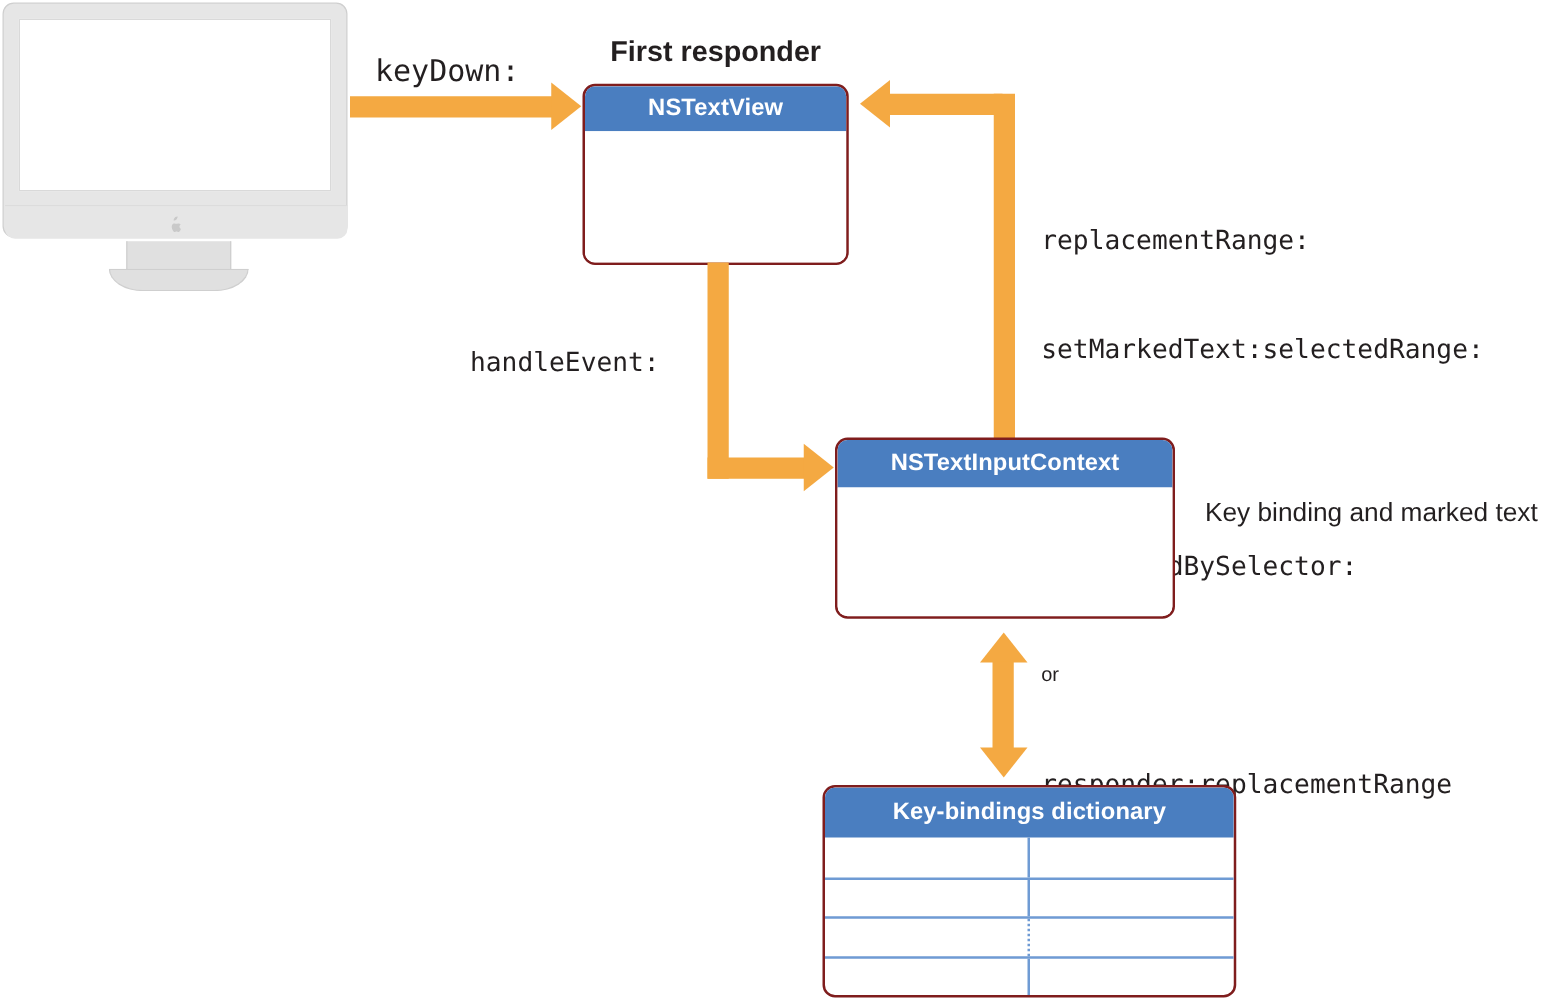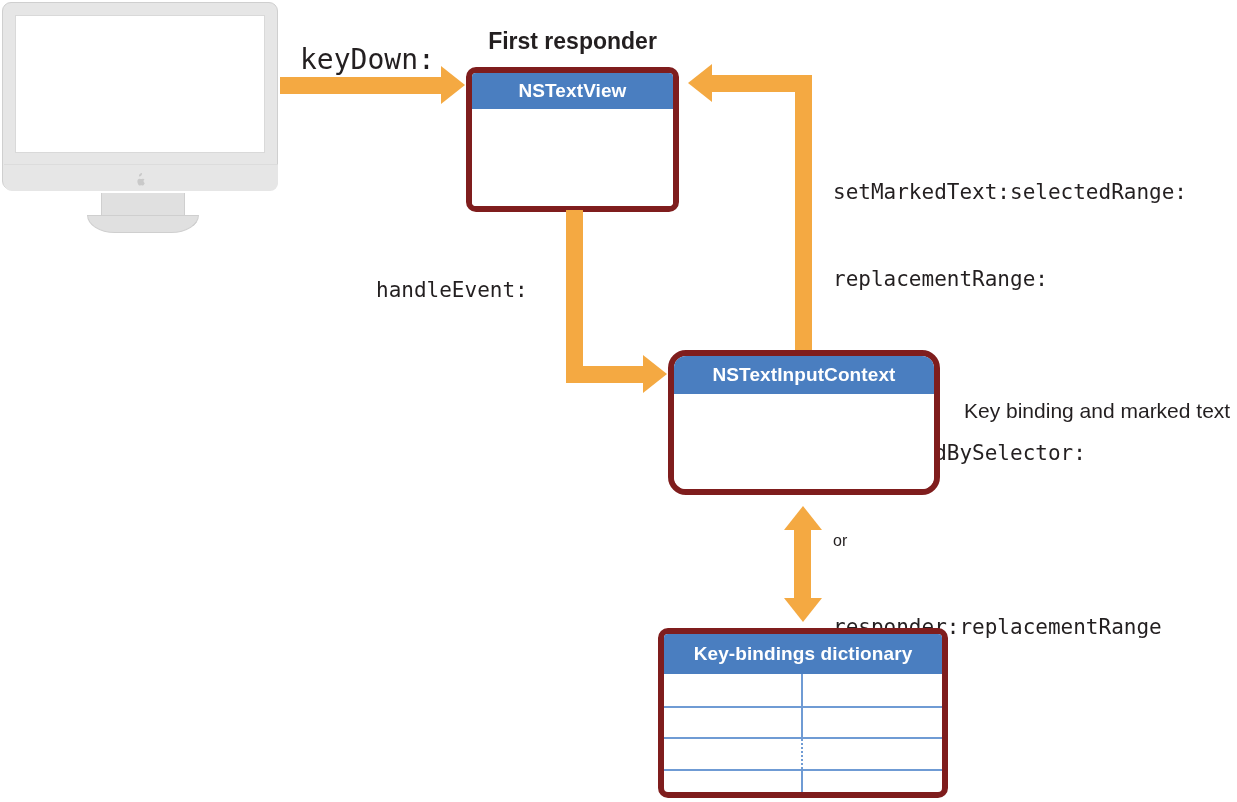--- a/index.html
+++ b/index.html
@@ -21,37 +21,37 @@
   .apple-logo{position:absolute;left:50%;top:170px;transform:translateX(-50%);
            width:12px;height:14px;color:#c9c9c9;font-size:14px;line-height:14px;text-align:center;}
   .monitor-neck{position:absolute;left:98px;top:190px;width:84px;height:26px;
            background:#e0e0e0;border-left:1px solid #cfcfcf;border-right:1px solid #cfcfcf;
            box-sizing:border-box;}
   .monitor-base{position:absolute;left:84px;top:212px;width:112px;height:18px;
            background:#e0e0e0;border:1px solid #cfcfcf;box-sizing:border-box;
            border-radius:0 0 40px 40px / 0 0 26px 26px;}
 
   
-  .classbox{position:absolute;border:6px solid #7f1d1d;border-radius:10px;
+  .classbox{position:absolute;border:2px solid #7f1d1d;border-radius:10px;
             background:#ffffff;box-sizing:border-box;overflow:hidden;}
   .classbox .hdr{background:#4a7ec0;color:#ffffff;font-weight:bold;
             display:flex;align-items:center;justify-content:center;
             letter-spacing:.1px;}
   .classbox .body{background:#ffffff;}
 
   #box-textview{left:466px;top:67px;width:213px;height:145px;}
   #box-textview .hdr{height:36px;font-size:19px;}
   #box-textview .body{height:105px;}
 
-  #box-inputcontext{left:668px;top:350px;width:272px;height:145px;border-radius:18px;}
+  #box-inputcontext{left:668px;top:350px;width:272px;height:145px;}
   #box-inputcontext .hdr{height:38px;font-size:19px;}
   #box-inputcontext .body{height:103px;}
 
   
-  #box-dict{left:658px;top:628px;width:290px;height:170px;}
+  #box-dict{left:658px;top:628px;width:331px;height:170px;}
   #box-dict .hdr{height:40px;font-size:19px;}
   .dict-rows{position:relative;height:126px;}
   .dict-row{position:relative;height:31.5px;box-sizing:border-box;
             border-top:2px solid #6f9bd4;display:flex;}
   .dict-row:first-child{border-top:none;}
   .dict-cell{flex:1 1 50%;box-sizing:border-box;}
   .dict-cell.left{border-right:2px solid #6f9bd4;}
   .dict-row.ellipsis{border-top:2px solid #6f9bd4;}
   .dict-row.ellipsis .dict-cell.left{border-right:2px dotted #6f9bd4;}
   .dict-row.ellipsis::before{content:"";position:absolute;left:-2px;top:0;bottom:0;
@@ -70,21 +70,21 @@
               border-bottom:24px solid #f4a942;}
   .head-down{border-left:19px solid transparent;border-right:19px solid transparent;
               border-top:24px solid #f4a942;}
 
   
   .lbl{position:absolute;color:#231f20;white-space:pre;}
   .mono{font-family:"DejaVu Sans Mono","Liberation Mono",monospace;}
   .sans{font-family:"Liberation Sans",sans-serif;}
   #lbl-first-responder{left:466px;top:28px;width:213px;text-align:center;
             font-size:23px;font-weight:bold;}
-  #lbl-keydown{left:300px;top:43px;font-size:28px;text-align:right;}
+  #lbl-keydown{left:300px;top:43px;font-size:24px;text-align:right;}
   #lbl-handleevent{left:376px;top:278px;font-size:21px;}
   #lbl-selectors{left:833px;top:120px;font-size:21px;line-height:29px;}
   #lbl-selectors .or{font-family:"Liberation Sans",sans-serif;font-size:16px;}
   #lbl-sidenote{left:964px;top:396px;width:270px;font-size:21px;line-height:30px;}
 </style>
 </head>
 <body>
 
 <div class="stage">
 
@@ -114,22 +114,22 @@
   <div class="lbl mono" id="lbl-handleevent">handleEvent:</div>
   <div class="ar" style="left:566px;top:210px;width:17px;height:173px;"></div>
   <div class="ar" style="left:566px;top:366px;width:78px;height:17px;"></div>
   <div class="arrow-head head-right" style="left:643px;top:355px;"></div>
 
   <div class="ar" style="left:795px;top:75px;width:17px;height:280px;"></div>
   <div class="ar" style="left:712px;top:75px;width:90px;height:17px;"></div>
   <div class="arrow-head head-left" style="left:688px;top:64px;"></div>
 
   <div class="lbl mono" id="lbl-selectors">
+    <div>replacementRange:</div>
     <div>setMarkedText:selectedRange:</div>
-    <div>replacementRange:</div>
     <div class="or sans">or</div>
     <div>doCommandBySelector:</div>
     <div class="or sans">or</div>
     <div>responder:replacementRange</div>
   </div>
 
   <div class="classbox" id="box-inputcontext">
     <div class="hdr">NSTextInputContext</div>
     <div class="body"></div>
   </div>

